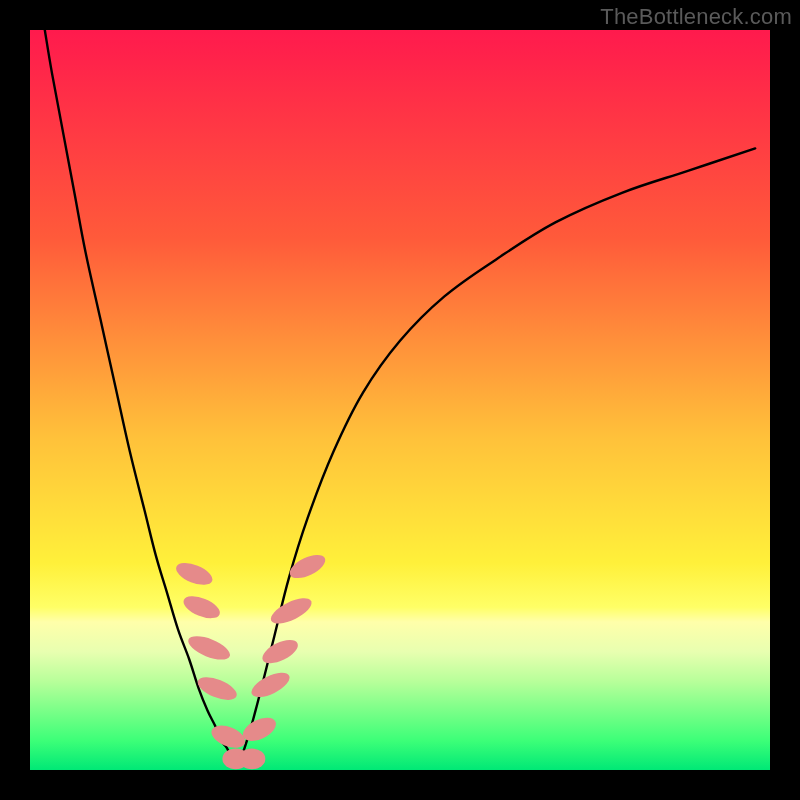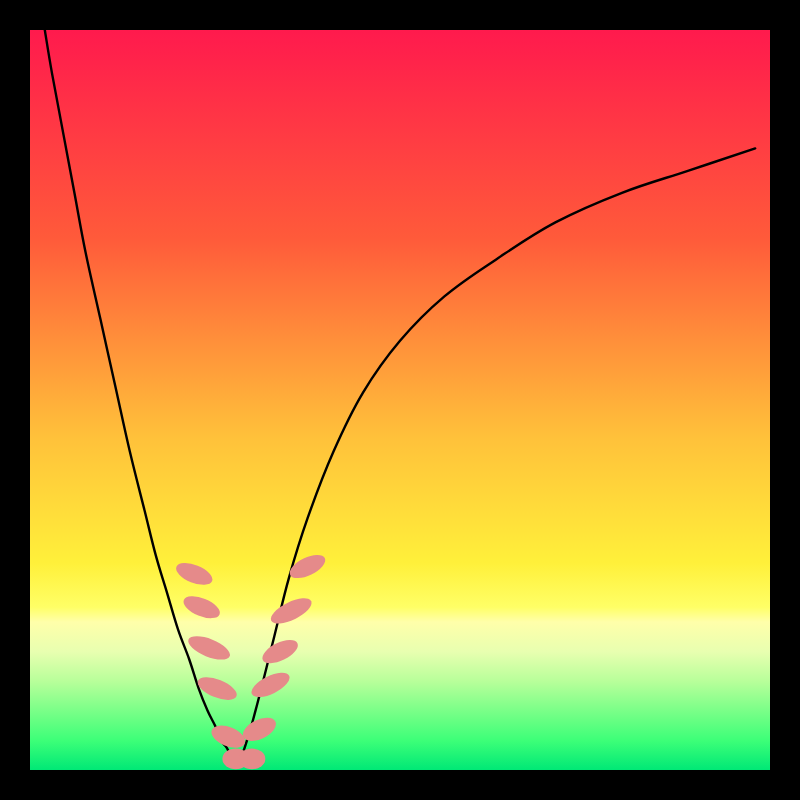--- a/index.html
+++ b/index.html
@@ -83,13 +83,14 @@
         <ellipse cx="198.32" cy="706.70" rx="9.62" ry="17.76" fill="#e58a8a" transform="rotate(-68 198.32 706.70)"></ellipse>
         <ellipse cx="205.72" cy="728.90" rx="13.32" ry="10.36" fill="#e58a8a" transform="rotate(0 205.72 728.90)"></ellipse>
         <ellipse cx="222.00" cy="728.90" rx="13.32" ry="10.36" fill="#e58a8a" transform="rotate(0 222.00 728.90)"></ellipse>
         <ellipse cx="229.40" cy="699.30" rx="9.62" ry="17.76" fill="#e58a8a" transform="rotate(64 229.40 699.30)"></ellipse>
         <ellipse cx="240.50" cy="654.90" rx="8.88" ry="20.72" fill="#e58a8a" transform="rotate(64 240.50 654.90)"></ellipse>
         <ellipse cx="250.12" cy="621.60" rx="8.88" ry="19.24" fill="#e58a8a" transform="rotate(64 250.12 621.60)"></ellipse>
         <ellipse cx="261.22" cy="580.90" rx="8.88" ry="22.20" fill="#e58a8a" transform="rotate(64 261.22 580.90)"></ellipse>
         <ellipse cx="277.50" cy="536.50" rx="8.88" ry="19.24" fill="#e58a8a" transform="rotate(64 277.50 536.50)"></ellipse>
       </svg>
   </div>
+  <div class="watermark">TheBottleneck.com</div>
 </div>
 
 </body></html>

